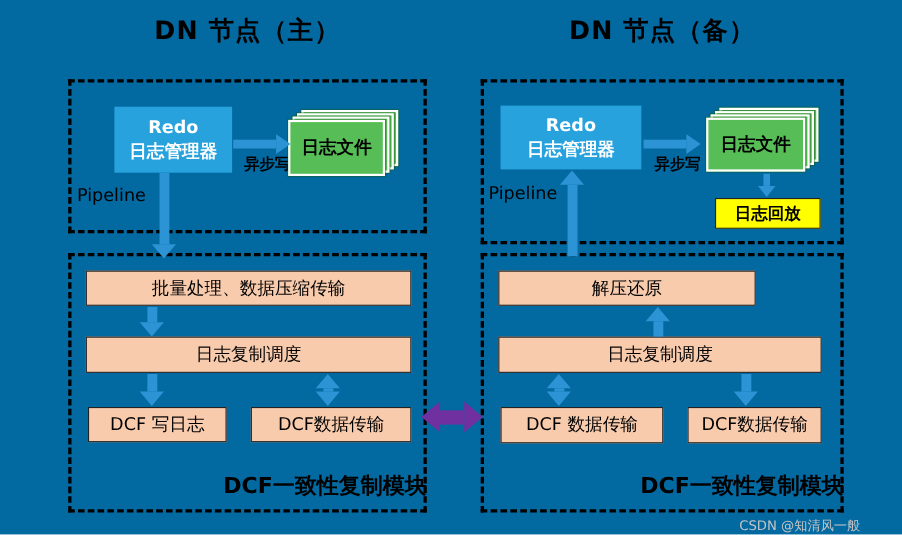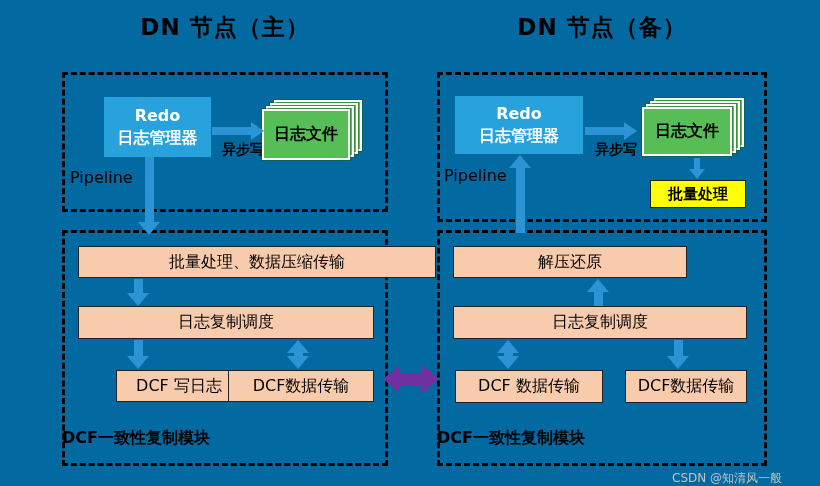--- a/index.html
+++ b/index.html
@@ -17,21 +17,21 @@
 
   .orangebox { position:absolute; background:#f8cbad; border:1px solid #222; color:#000; font-size:16px;
                display:flex; align-items:center; justify-content:center; text-align:center; }
 
   .yellowbox { position:absolute; background:#ffff00; border:1px solid #222; color:#000; font-weight:bold;
                font-size:15px; display:flex; align-items:center; justify-content:center; }
 
   .plainlabel { position:absolute; font-size:16px; color:#000;text-align:right; }
   .smalllabel { position:absolute; font-size:14px; color:#000;font-weight:bold; }
 
-  .module-title { position:absolute; font-weight:bold; font-size:16px; color:#000; text-align:left; }
+  .module-title { position:absolute; font-weight:bold; font-size:20px; color:#000; text-align:right; }
 
   
   .arrow { position:absolute; display:flex; z-index:5; }
   .arrow.v { flex-direction:column; align-items:center; }
   .arrow.h { flex-direction:row; align-items:center; }
   .shaft-v { width:9px; flex:1 1 auto; background:#2c94d4; }
   .shaft-h { height:8px; flex:1 1 auto; background:#2c94d4; }
   .head { width:0; height:0; flex:0 0 auto; }
   .head.down  { border-left:11px solid transparent; border-right:11px solid transparent; border-top:13px solid #2c94d4; }
   .head.up    { border-left:11px solid transparent; border-right:11px solid transparent; border-bottom:13px solid #2c94d4; }
@@ -90,41 +90,41 @@
 
     <div class="plainlabel" style="left:70px; top:168px;">Pipeline</div>
 
     <div class="arrow v" style="left:137px; top:157px; width:24px; height:78px;">
       <div class="shaft-v"></div>
       <div class="head down"></div>
     </div>
 
     <div class="dashedbox" style="left:62px; top:230px; width:326px; height:236px;"></div>
 
-    <div class="orangebox" style="left:78px; top:246px; width:358px; height:32px;">批量处理、数据压缩传输</div>
+    <div class="orangebox" style="left:78px; top:246px; width:296px; height:32px;">批量处理、数据压缩传输</div>
 
     <div class="arrow v" style="left:127px; top:279px; width:22px; height:27px;">
       <div class="shaft-v"></div>
       <div class="head down"></div>
     </div>
 
     <div class="orangebox" style="left:78px; top:306px; width:296px; height:33px;">日志复制调度</div>
 
     <div class="arrow v" style="left:127px; top:340px; width:22px; height:29px;">
       <div class="shaft-v"></div>
       <div class="head down"></div>
     </div>
 
     <div class="arrow v" style="left:287px; top:340px; width:22px; height:29px;">
       <div class="head up"></div>
       <div class="shaft-v"></div>
       <div class="head down"></div>
     </div>
 
-    <div class="orangebox" style="left:80px; top:370px; width:126px; height:32px;margin-left:36px;">DCF 写日志</div>
+    <div class="orangebox" style="left:80px; top:370px; width:126px; height:32px;">DCF 写日志</div>
 
     <div class="orangebox" style="left:228px; top:370px; width:146px; height:32px;">DCF数据传输</div>
 
     <div class="module-title" style="left:62px; top:428px; width:326px;">DCF一致性复制模块</div>
   </div>
 
   <div class="arrow h purple" style="left:383px; top:365px; width:56px; height:28px;">
     <div class="head left"></div>
     <div class="shaft-h"></div>
     <div class="head right"></div>
@@ -148,21 +148,21 @@
       <div class="sheet s2"></div>
       <div class="sheet s1"></div>
       <div class="sheet front">日志文件</div>
     </div>
 
     <div class="arrow v small" style="left:689px; top:158px; width:16px; height:21px;">
       <div class="shaft-v"></div>
       <div class="head down"></div>
     </div>
 
-    <div class="yellowbox" style="left:650px; top:180px; width:96px; height:28px;">批量处理</div>
+    <div class="yellowbox" style="left:650px; top:180px; width:96px; height:28px;">日志回放</div>
 
     <div class="plainlabel" style="left:444px; top:166px;">Pipeline</div>
 
     <div class="arrow v" style="left:508px; top:155px; width:24px; height:78px;">
       <div class="head up"></div>
       <div class="shaft-v"></div>
     </div>
 
     <div class="dashedbox" style="left:437px; top:230px; width:330px; height:236px;"></div>
 

